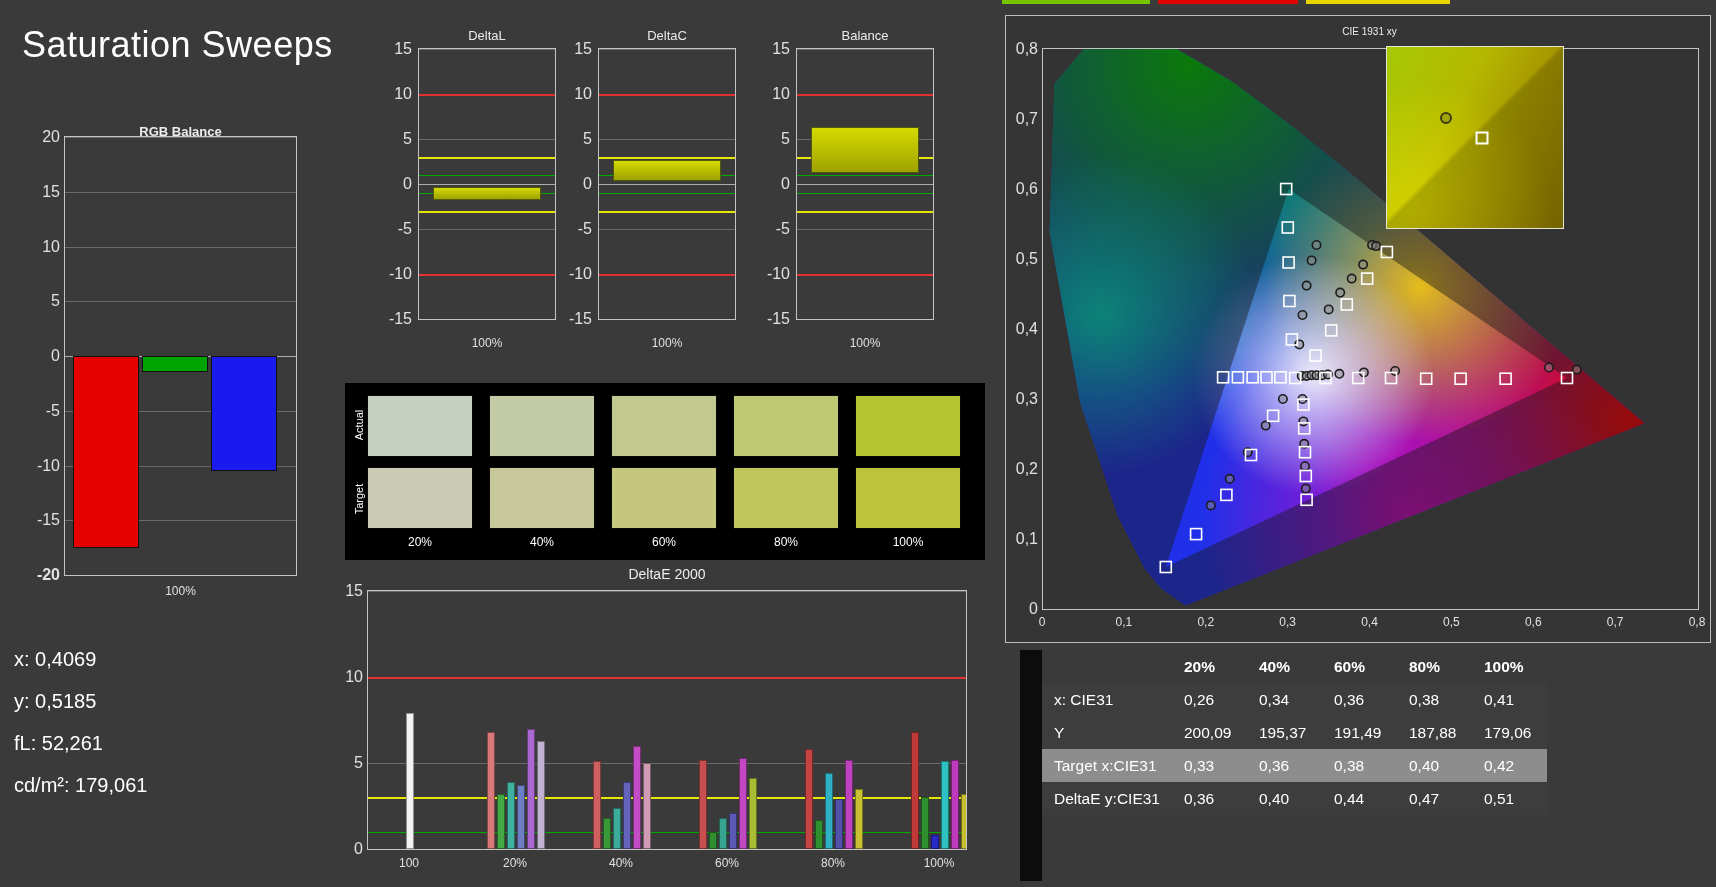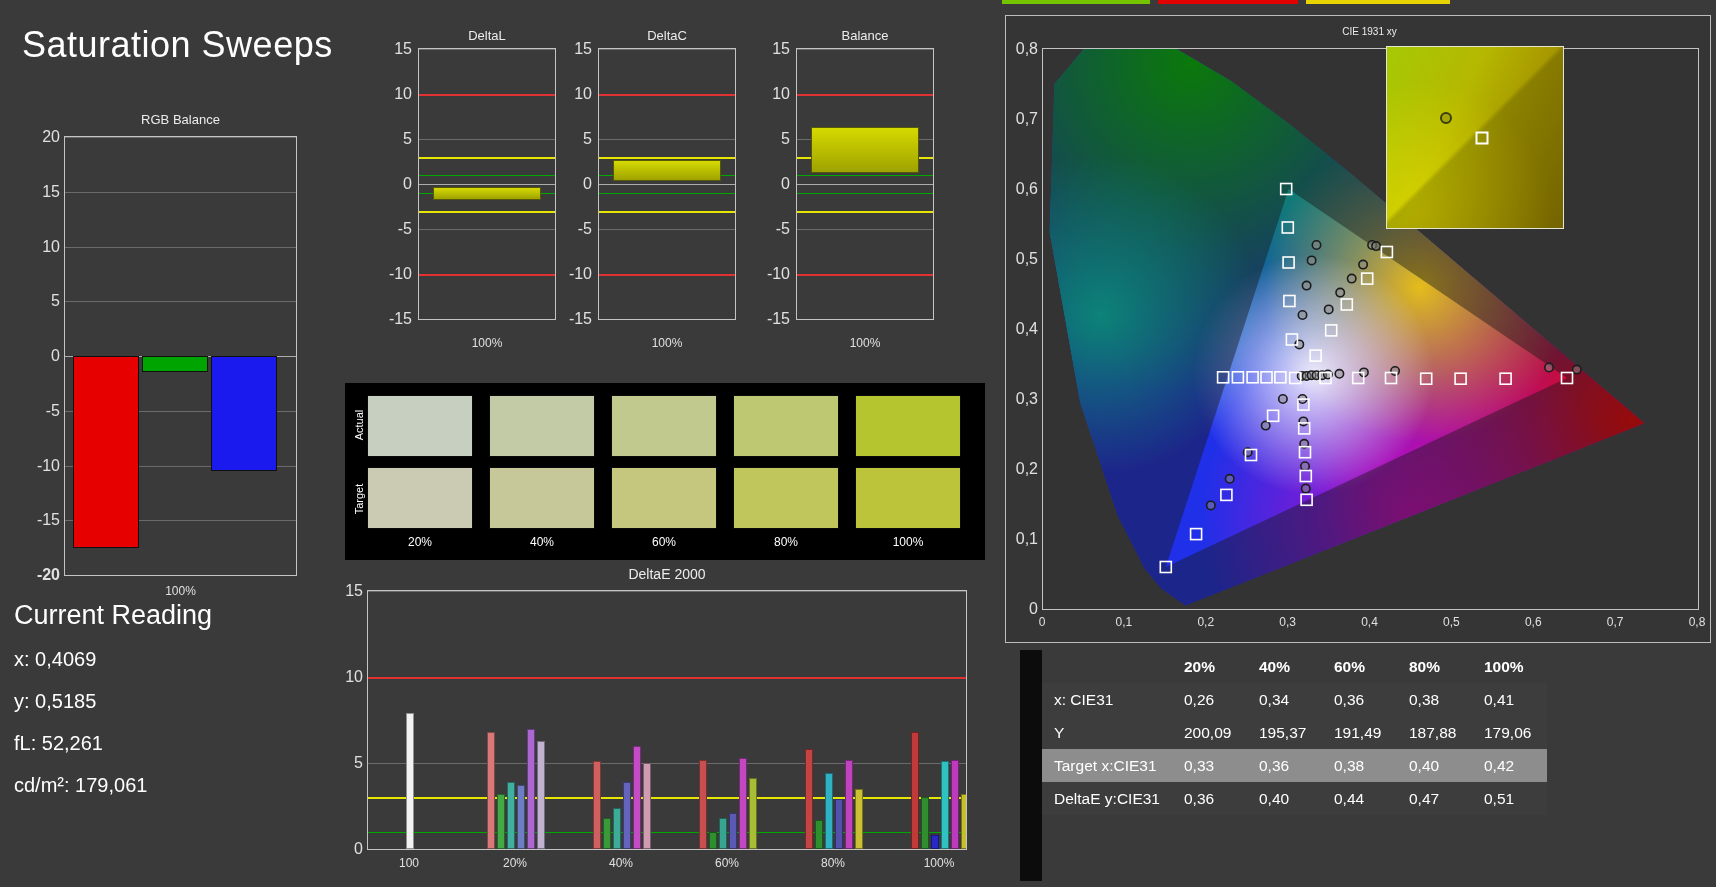--- a/index.html
+++ b/index.html
@@ -52,21 +52,21 @@
 
   <div id="top-strips">
       <div class="abs" style="left: 1002px; top: 0px; width: 148px; height: 4px; background: rgb(116, 196, 0);"></div>
       <div class="abs" style="left: 1158px; top: 0px; width: 140px; height: 4px; background: rgb(224, 0, 0);"></div>
       <div class="abs" style="left: 1306px; top: 0px; width: 144px; height: 4px; background: rgb(232, 212, 0);"></div>
     </div>
 
   <div class="h1">Saturation Sweeps</div>
 
   <div class="panel" id="rgb-panel" style="left:14px;top:112px;width:310px;height:500px;">
-    <div class="chart-title" style="left:50px;top:0;width:233px;">RGB Balance</div>
+    <div class="chart-title" style="left:50px;top:12px;width:233px;font-weight:bold;">RGB Balance</div>
     <div class="plot" id="rgb-plot" style="left:50px;top:24px;width:233px;height:440px;">
         <div class="grid" style="top: 0px;"></div>
         <div class="grid" style="top: 54.75px;"></div>
         <div class="grid" style="top: 109.5px;"></div>
         <div class="grid" style="top: 164.25px;"></div>
         <div class="grid zero" style="top: 219px;"></div>
         <div class="grid" style="top: 273.75px;"></div>
         <div class="grid" style="top: 328.5px;"></div>
         <div class="grid" style="top: 383.25px;"></div>
         <div class="grid" style="top: 438px;"></div>
@@ -366,21 +366,20 @@
       <div class="ytick" style="left: 2px; width: 30px; top: 514px;">0,1</div>
       <div class="ytick" style="left: 2px; width: 30px; top: 444px;">0,2</div>
       <div class="ytick" style="left: 2px; width: 30px; top: 374px;">0,3</div>
       <div class="ytick" style="left: 2px; width: 30px; top: 304px;">0,4</div>
       <div class="ytick" style="left: 2px; width: 30px; top: 234px;">0,5</div>
       <div class="ytick" style="left: 2px; width: 30px; top: 164px;">0,6</div>
       <div class="ytick" style="left: 2px; width: 30px; top: 94px;">0,7</div>
       <div class="ytick" style="left: 2px; width: 30px; top: 24px;">0,8</div>
     </div>
 
-  <div class="reading-head" style="top:600px;">Current Reading</div>
   <div class="reading-line" style="top:648px;">x: 0,4069</div>
   <div class="reading-line" style="top:690px;">y: 0,5185</div>
   <div class="reading-line" style="top:732px;">fL: 52,261</div>
   <div class="reading-line" style="top:774px;">cd/m²: 179,061</div>
 
   <div class="abs" style="left:1020px;top:650px;width:22px;height:231px;background:#0c0c0c;"></div>
   <div class="table" id="cal-table" style="left:1042px;top:650px;width:505px;">
       <div class="trow header">
         <div class="tcell labelcol"></div>
         <div class="tcell">20%</div>

